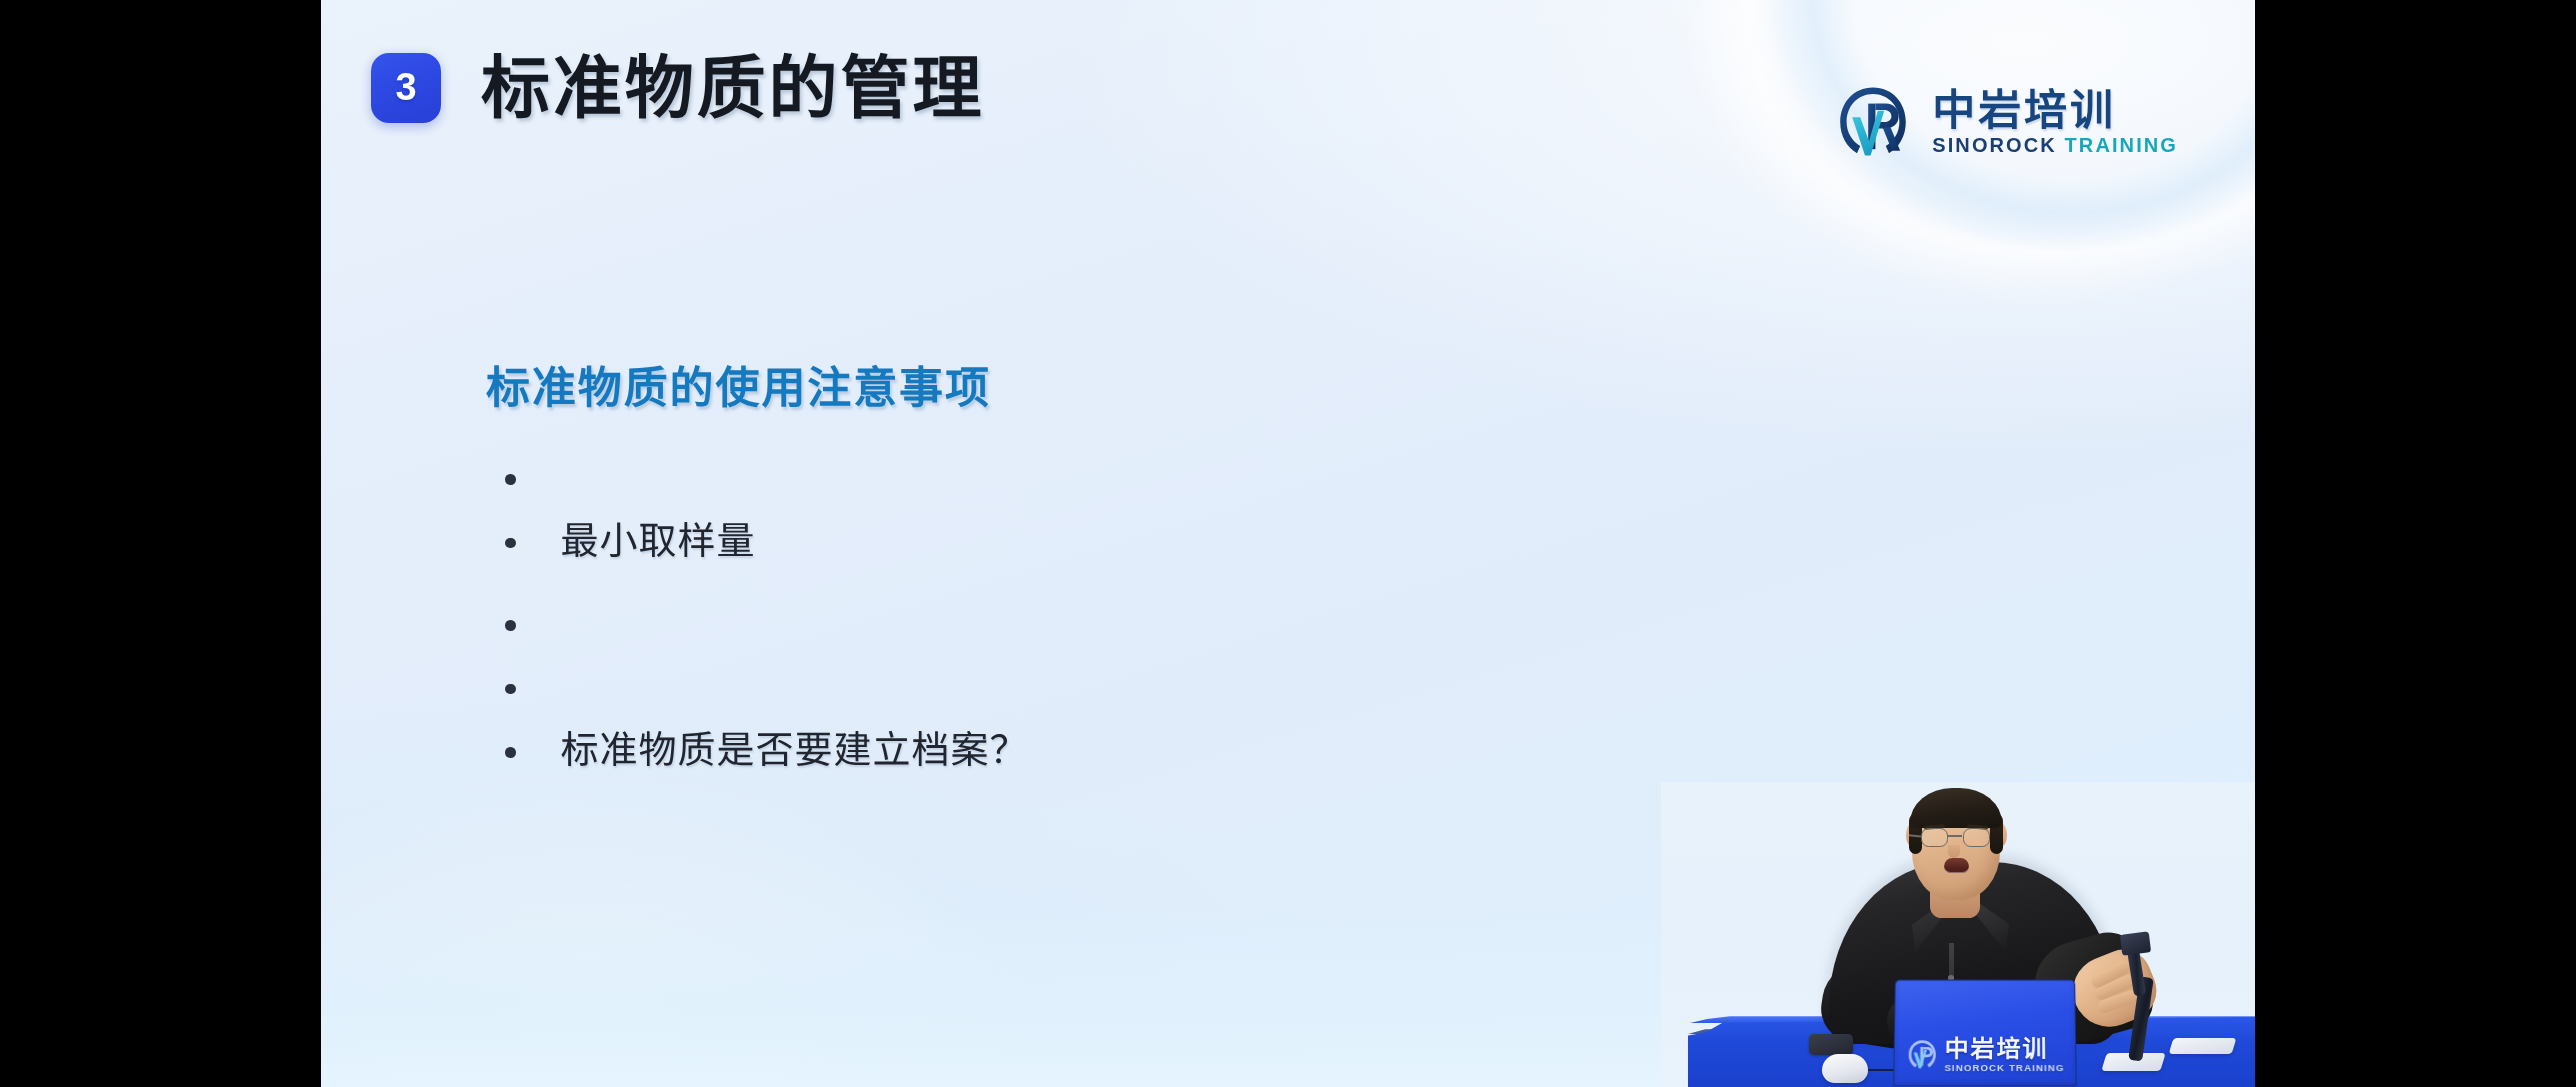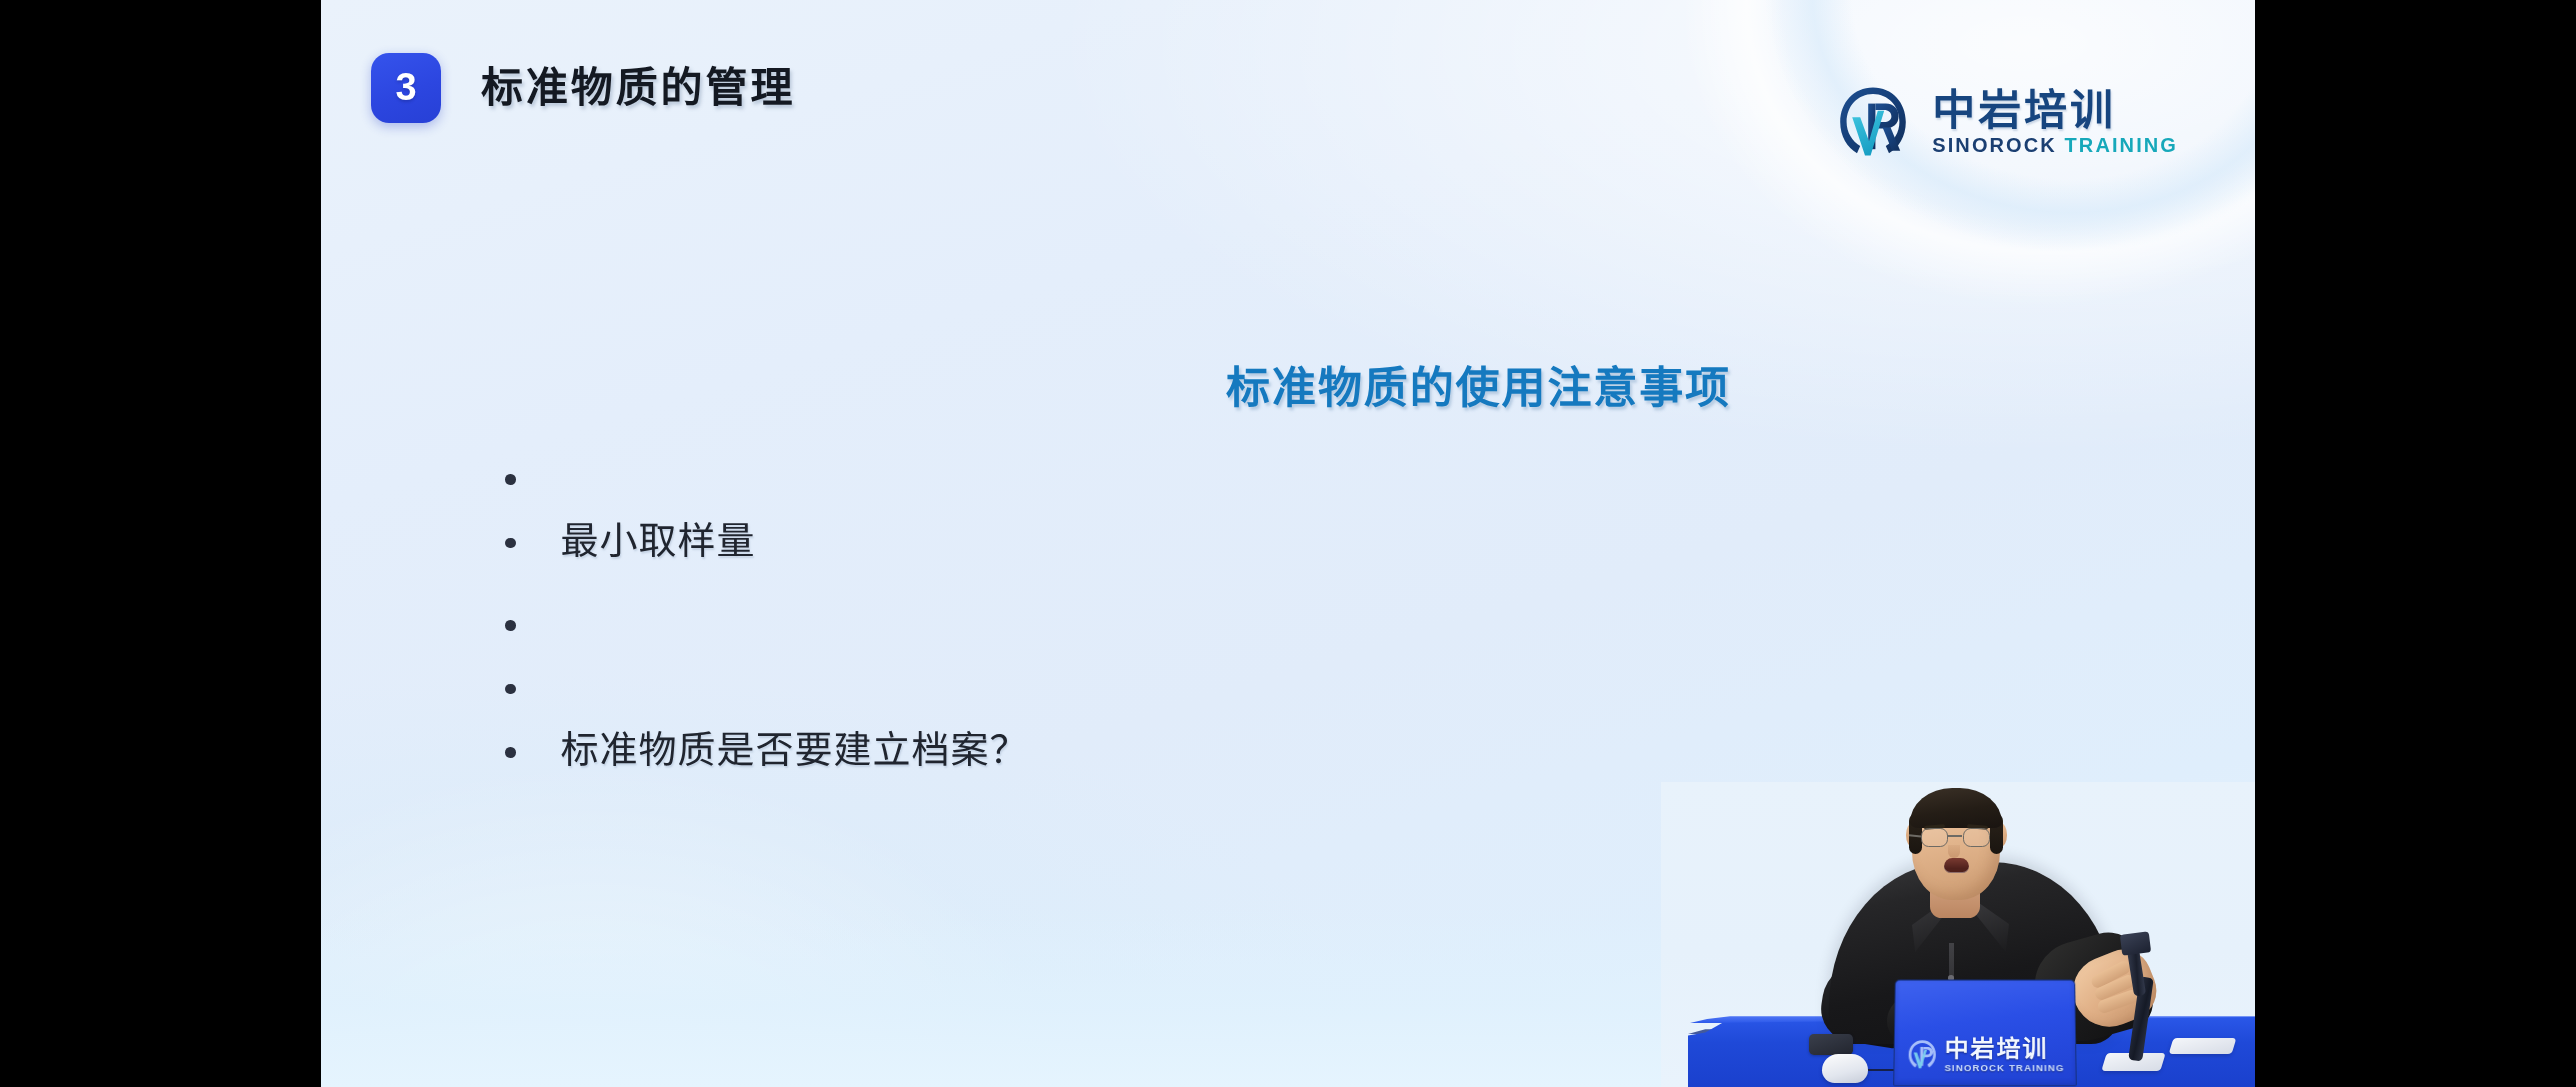--- a/index.html
+++ b/index.html
@@ -78,21 +78,21 @@
   #section-badge .num {
     color:#fff;
     font-size:38px;
     font-weight:bold;
     line-height:1;
     letter-spacing:0;
     text-shadow:0 1.9px 2.9px rgba(16,30,110,.30);
     transform:translateY(-1px);
   }
   #slide-title {
-    font-size:42px;
+    font-size:69px;
     font-weight:bold;
     color:#141922;
     letter-spacing:2.9px;
     line-height:1;
     white-space:nowrap;
     text-shadow:1.9px 2.9px 3.8px rgba(120,140,170,.42);
   }
 
   
   #brand-logo {
@@ -123,21 +123,20 @@
     width:1245px;
   }
   #content-heading {
     font-size:44px;
     font-weight:bold;
     color:#1579bf;
     letter-spacing:1.9px;
     line-height:1.1;
     margin-bottom:40px;
     text-shadow:1.9px 2.9px 2.9px rgba(120,155,190,.42);
-    text-align:right;
   }
   #bullet-list { list-style:none; }
   .bullet-item {
     display:flex;
     align-items:flex-start;
     margin-bottom:31px;
   }
   .bullet-item:last-child { margin-bottom:10px; }
   .bullet-dot {
     flex:0 0 auto;

